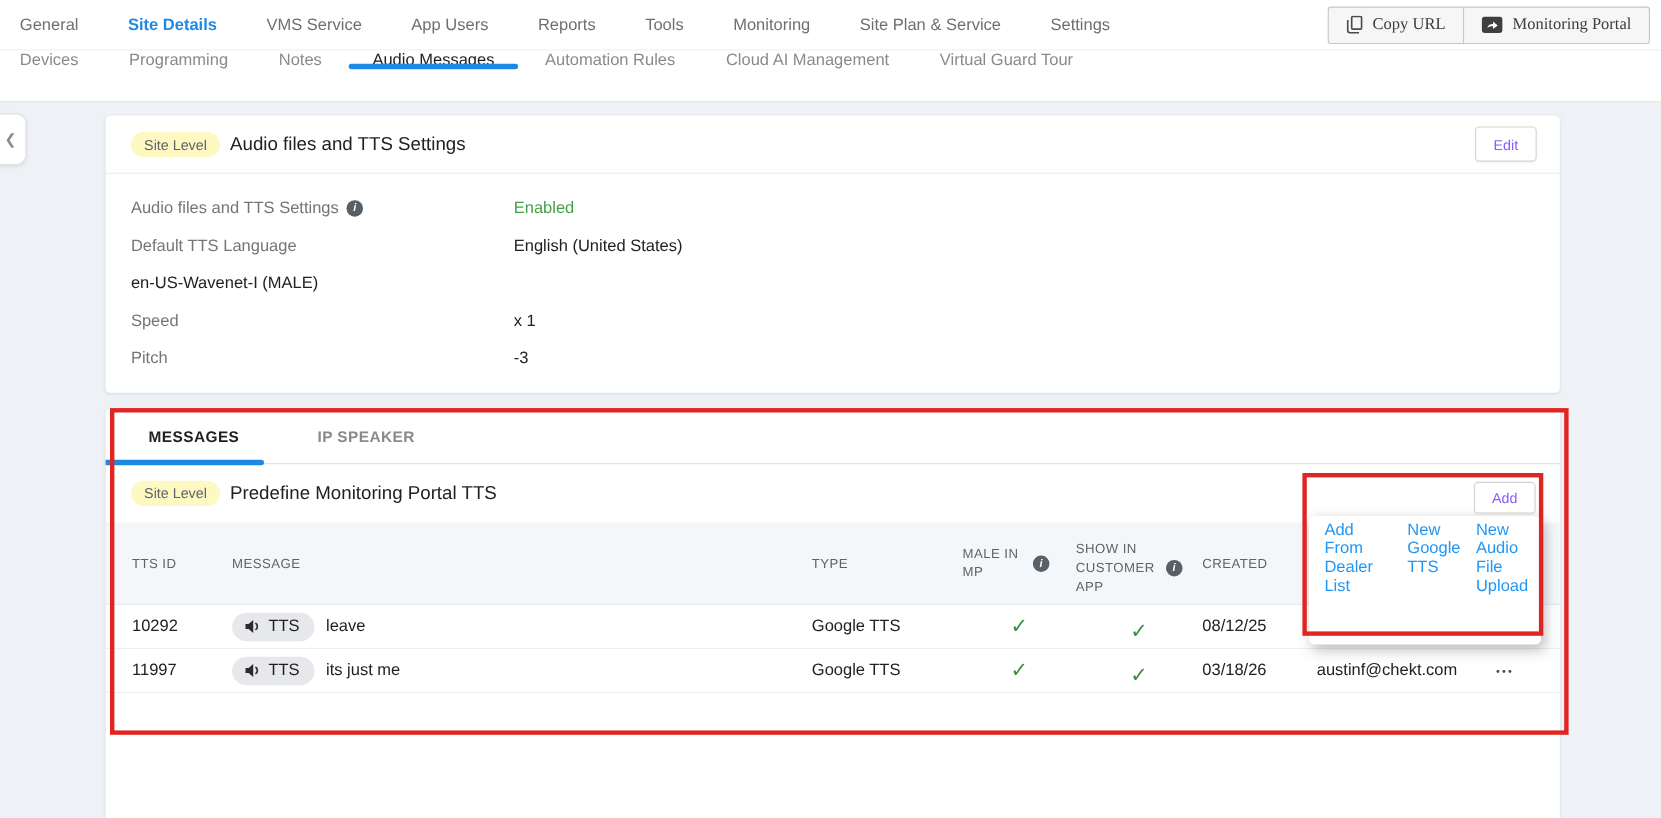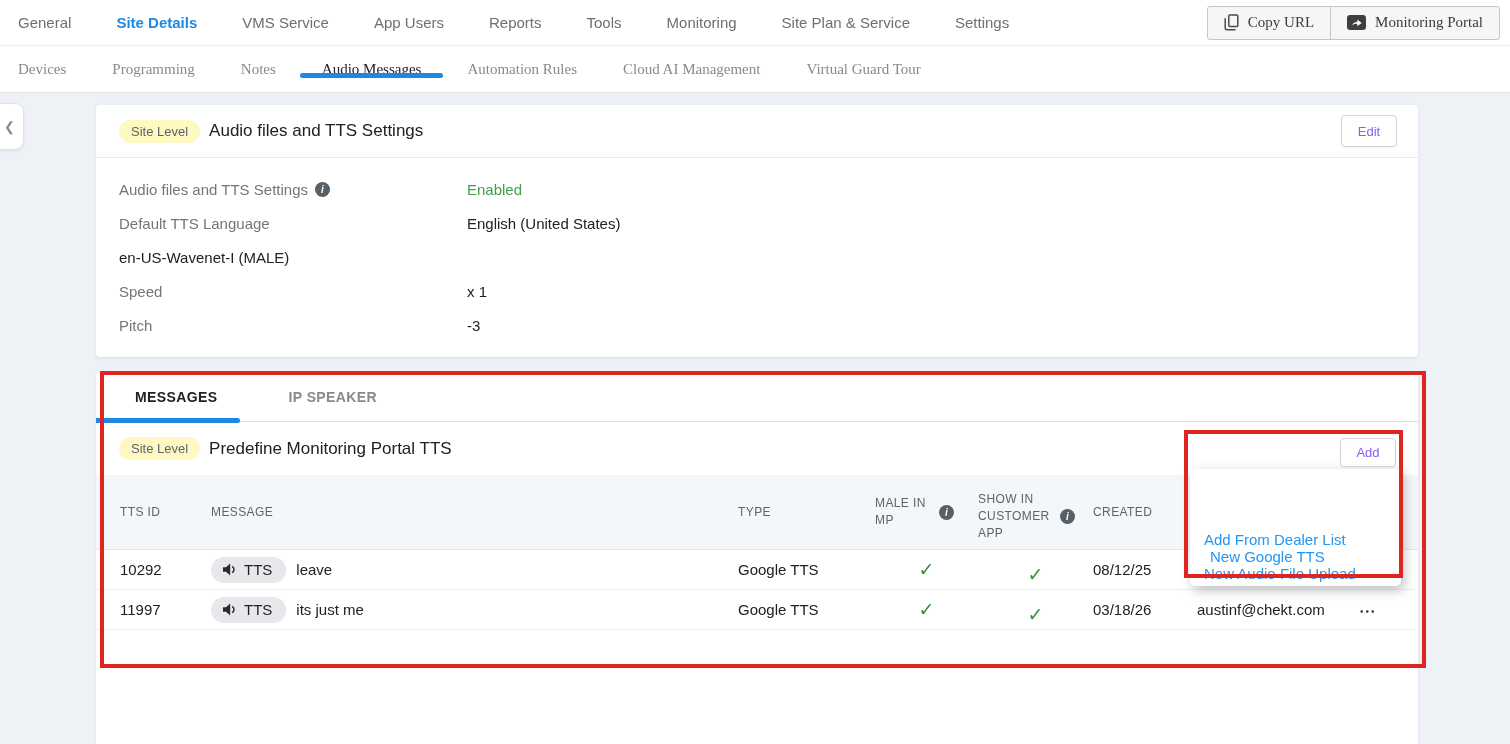--- a/index.html
+++ b/index.html
@@ -24,21 +24,21 @@
   .topbtn {
     display:flex; align-items:center; gap:9px; padding:0 16px; font-size:15px;
     color:#3c3c3c; background:transparent; border:none; cursor:pointer;
     font-family:Liberation Serif, serif;
   }
   .topbtn + .topbtn { border-left:1px solid #c6c6c6; }
   
   .tabbar {
     position:absolute; left:0; top:46px; width:1510px; height:47px;
     background:#fff; border-bottom:1px solid #e3e3e3;
-    display:flex; gap:46px; padding-left:18px; align-items:center;font-family:Liberation Serif, serif;
+    display:flex; gap:46px; padding-left:18px; align-items:flex-start;
   }
   .tab { display:flex; align-items:center; font-size:15px; color:#8a8a8a;
     cursor:pointer; position:relative; white-space:nowrap; }
   .tab.active { color:#212121; }
   .tab.active::after {
     content:""; position:absolute; left:-22px; right:-22px; bottom:0; height:5px;
     background:#1e88e5; border-radius:3px;
   }
   
   .card { position:absolute; background:#fff; border-radius:4px;
@@ -102,21 +102,21 @@
     position:absolute; left:-13px; top:103px; width:37px; height:47px;
     background:#fff; border:1px solid #e2e2e2; border-radius:9px;
     box-shadow:0 1px 3px rgba(0,0,0,.08); cursor:pointer;
     display:flex; align-items:center; justify-content:flex-end; padding-right:8px;
     color:#8b8b8b; font-size:13px;
   }
   
   .dropdown {
     position:absolute; left:1190px; top:469px; width:211px; height:117px;
     background:#fff; border-radius:5px; box-shadow:3px 4px 12px rgba(60,64,67,.35);
-    display:flex; flex-direction:column; justify-content:flex-end;
+    display:flex; flex-direction:row; justify-content:flex-end;
     padding:4px 0; z-index:5;
   }
   .dropdown-item { color:#2196f3; font-size:15px; padding-left:14px; cursor:pointer; }
   
   .btn-add-abs { position:absolute; left:1340px; top:438px; width:56px; height:29px; z-index:6; }
   
   .red-box { position:absolute; border:4px solid #e02421; z-index:10; pointer-events:none; }
   .red-outer { left:100px; top:371px; width:1326px; height:297px; }
   .red-inner { left:1184px; top:430px; width:219px; height:148px; }
 </style>

